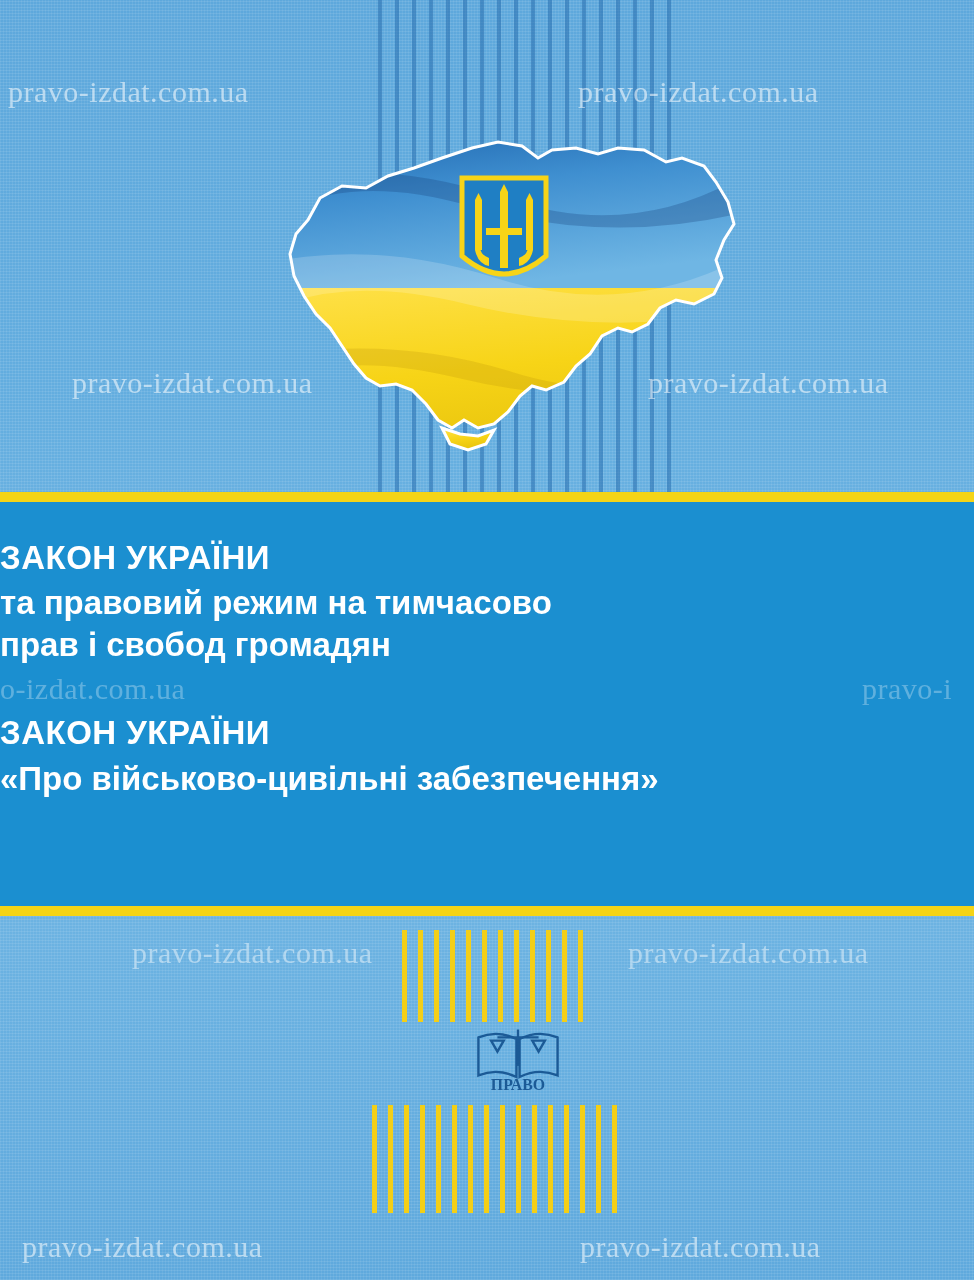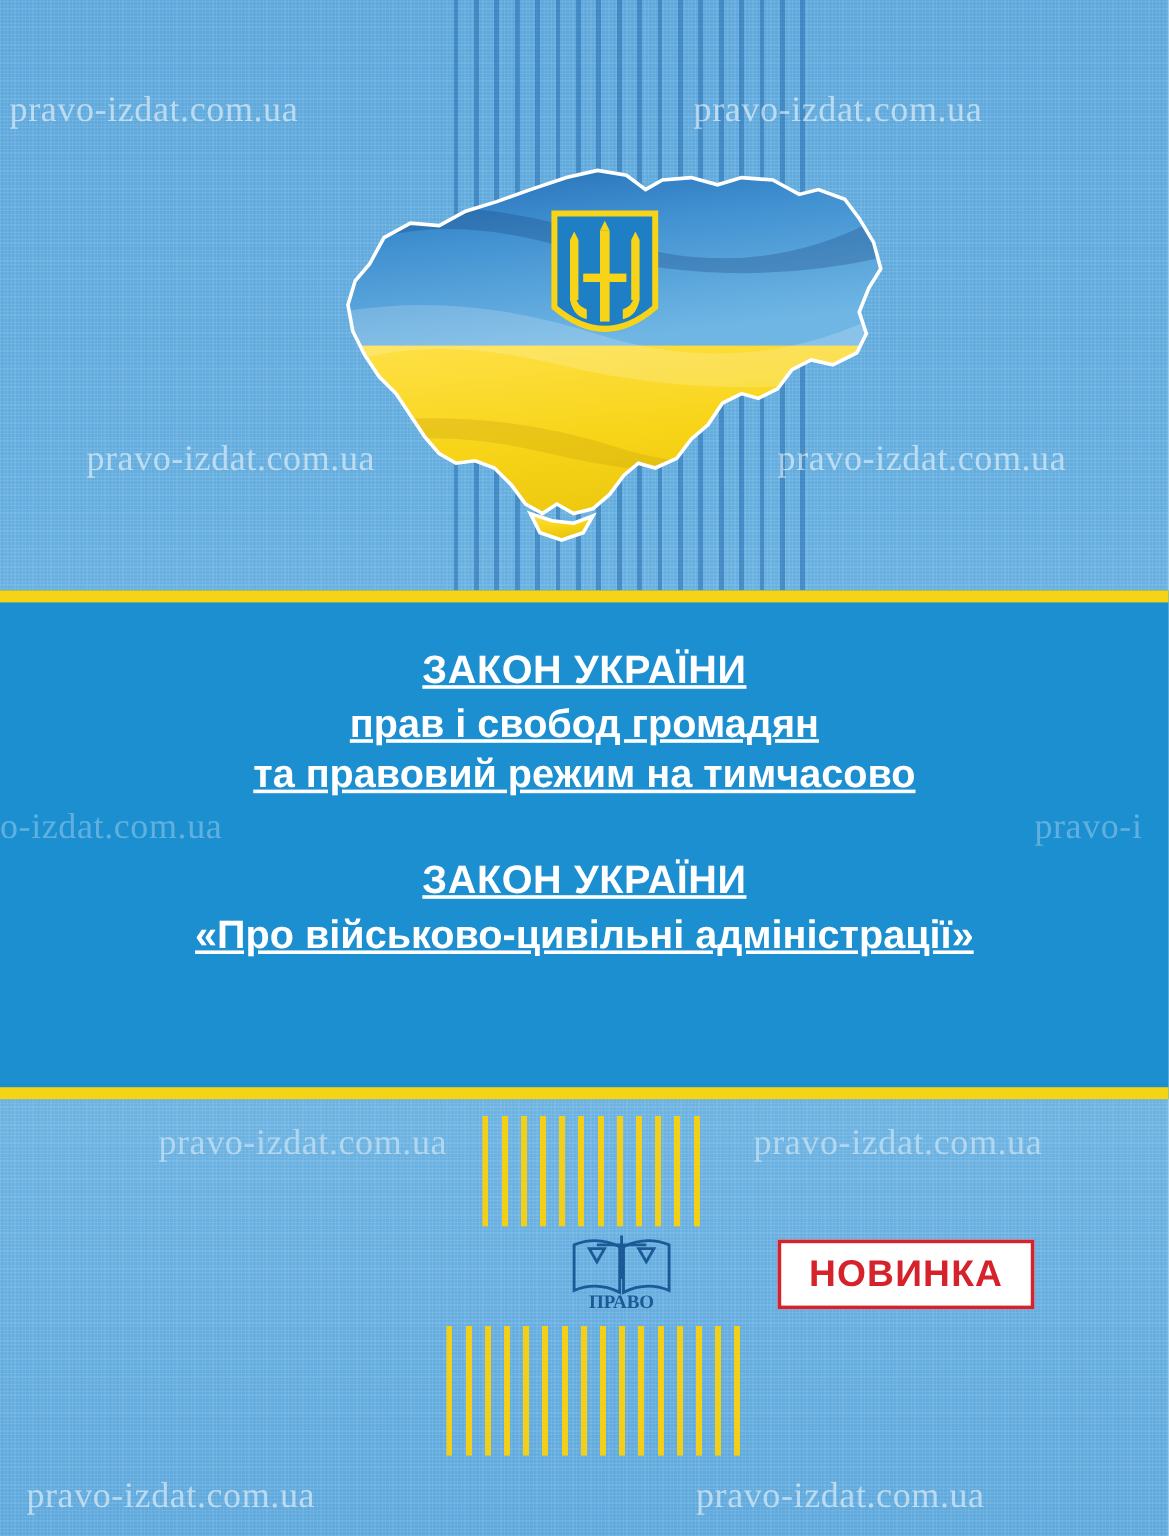--- a/index.html
+++ b/index.html
@@ -41,21 +41,21 @@
   
   .panel {
     position:absolute; left:0; top:492px; width:974px; height:424px;
     background:#1b8fd0;
     border-top:10px solid #f5d416;
     border-bottom:10px solid #f5d416;
     display:flex; flex-direction:column;
     align-items:center; justify-content:flex-start;
     padding-top:36px;
   }
-  .panel .block1, .panel .block2 { width:100%; text-align:center; color:#fff;text-decoration:underline; }
+  .panel .block1, .panel .block2 { width:100%; text-align:left; color:#fff; }
   .lawname {
     font-size:33px; font-weight:bold; letter-spacing:.5px;
     line-height:1.22;
   }
   .lawtitle {
     font-size:33px; font-weight:bold; line-height:1.26;
   }
   .block1 .lawname { margin-bottom:4px; }
   .block2 { margin-top:48px; }
   .block2 .lawname { margin-bottom:4px; }
@@ -173,27 +173,27 @@
           <path d="M280,72 l3.5,-7 l3.5,7 z"></path>
         </g>
       </g>
     </svg>
   </div>
 
   <div class="panel">
 
     <div class="block1">
       <div class="lawname">ЗАКОН УКРАЇНИ</div>
+      <div class="lawtitle">та правовий режим на тимчасово</div>
       <div class="lawtitle">прав і свобод громадян</div>
-      <div class="lawtitle">та правовий режим на тимчасово</div>
     </div>
 
     <div class="block2">
       <div class="lawname">ЗАКОН УКРАЇНИ</div>
-      <div class="lawtitle">«Про військово-цивільні адміністрації»</div>
+      <div class="lawtitle">«Про військово-цивільні забезпечення»</div>
     </div>
 
   </div>
 
   <div class="stripes-lowA"></div>
   <div class="stripes-lowB"></div>
 
   <div class="logo">
     <svg viewBox="0 0 120 96" xmlns="http://www.w3.org/2000/svg">
       <g fill="none" stroke="#1b5a96" stroke-width="3">
@@ -203,23 +203,20 @@
 
         <line x1="60" y1="12" x2="60" y2="58"></line>
         <line x1="34" y1="22" x2="86" y2="22"></line>
         <path d="M26,26 L42,26 L34,40 Z"></path>
         <path d="M78,26 L94,26 L86,40 Z"></path>
       </g>
       <text x="60" y="88" text-anchor="middle" font-family="Liberation Serif, serif" font-size="20" font-weight="bold" fill="#1b5a96">ПРАВО</text>
     </svg>
   </div>
 
-  <div class="badge">
-    <span>НОВИНКА</span>
-  </div>
 
   <div class="wm" style="left:8px;  top:75px;">pravo-izdat.com.ua</div>
   <div class="wm" style="left:578px;top:75px;">pravo-izdat.com.ua</div>
   <div class="wm" style="left:72px; top:366px;">pravo-izdat.com.ua</div>
   <div class="wm" style="left:648px;top:366px;">pravo-izdat.com.ua</div>
   <div class="wm onpanel" style="left:0px;  top:672px;">o-izdat.com.ua</div>
   <div class="wm onpanel" style="left:862px;top:672px;">pravo-i</div>
   <div class="wm dim" style="left:132px;top:936px;">pravo-izdat.com.ua</div>
   <div class="wm dim" style="left:628px;top:936px;">pravo-izdat.com.ua</div>
   <div class="wm" style="left:22px; top:1230px;">pravo-izdat.com.ua</div>

